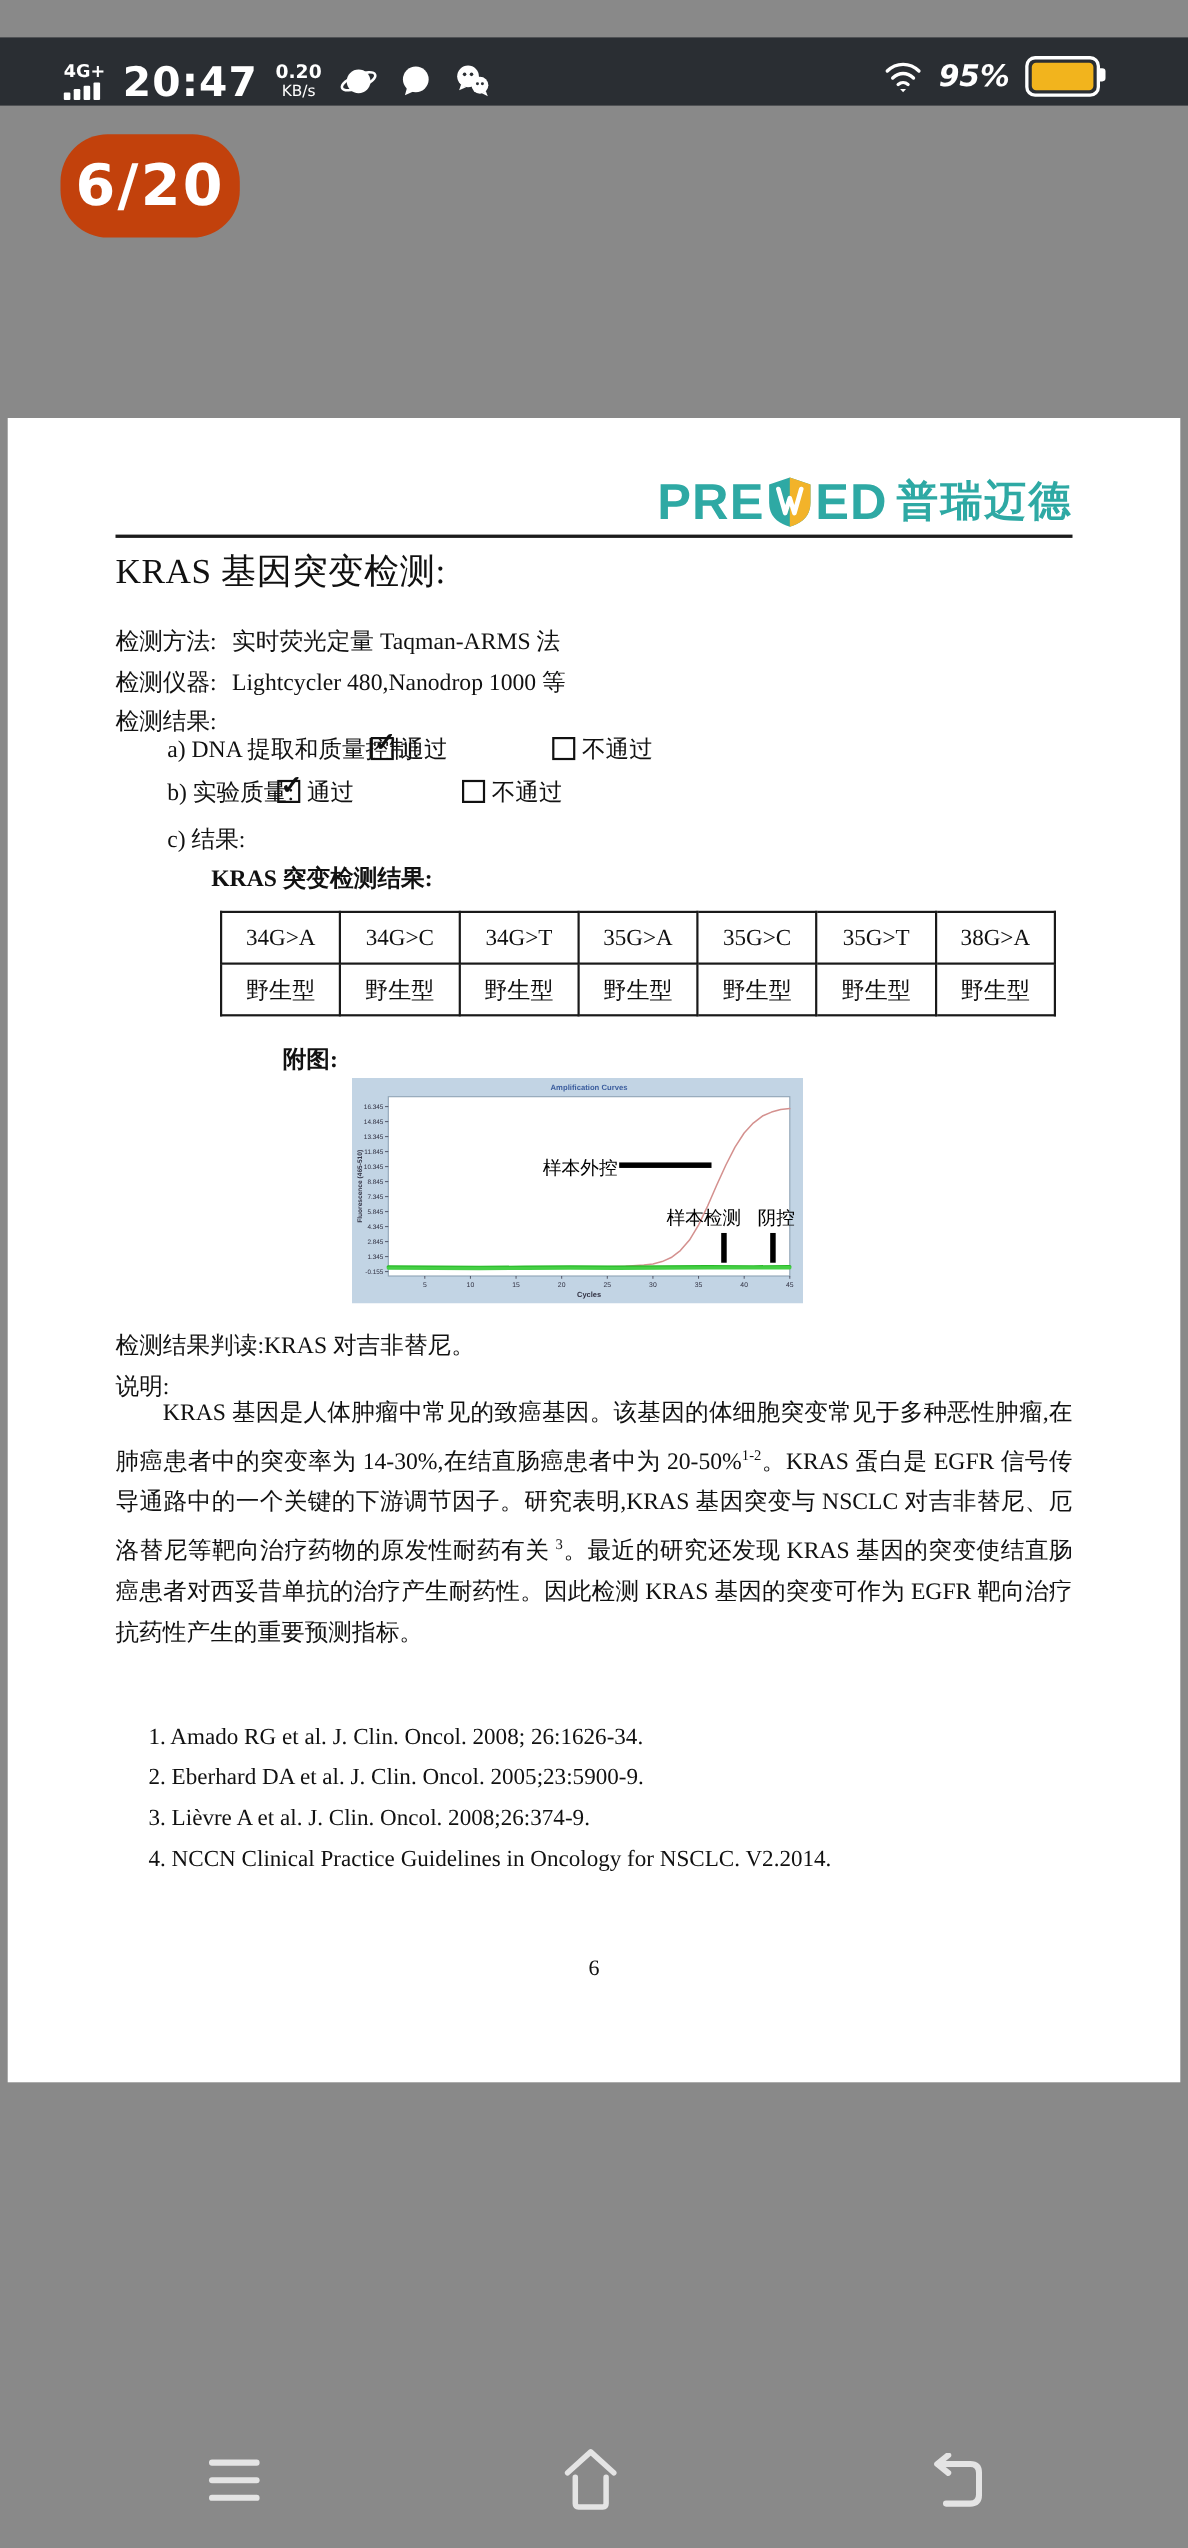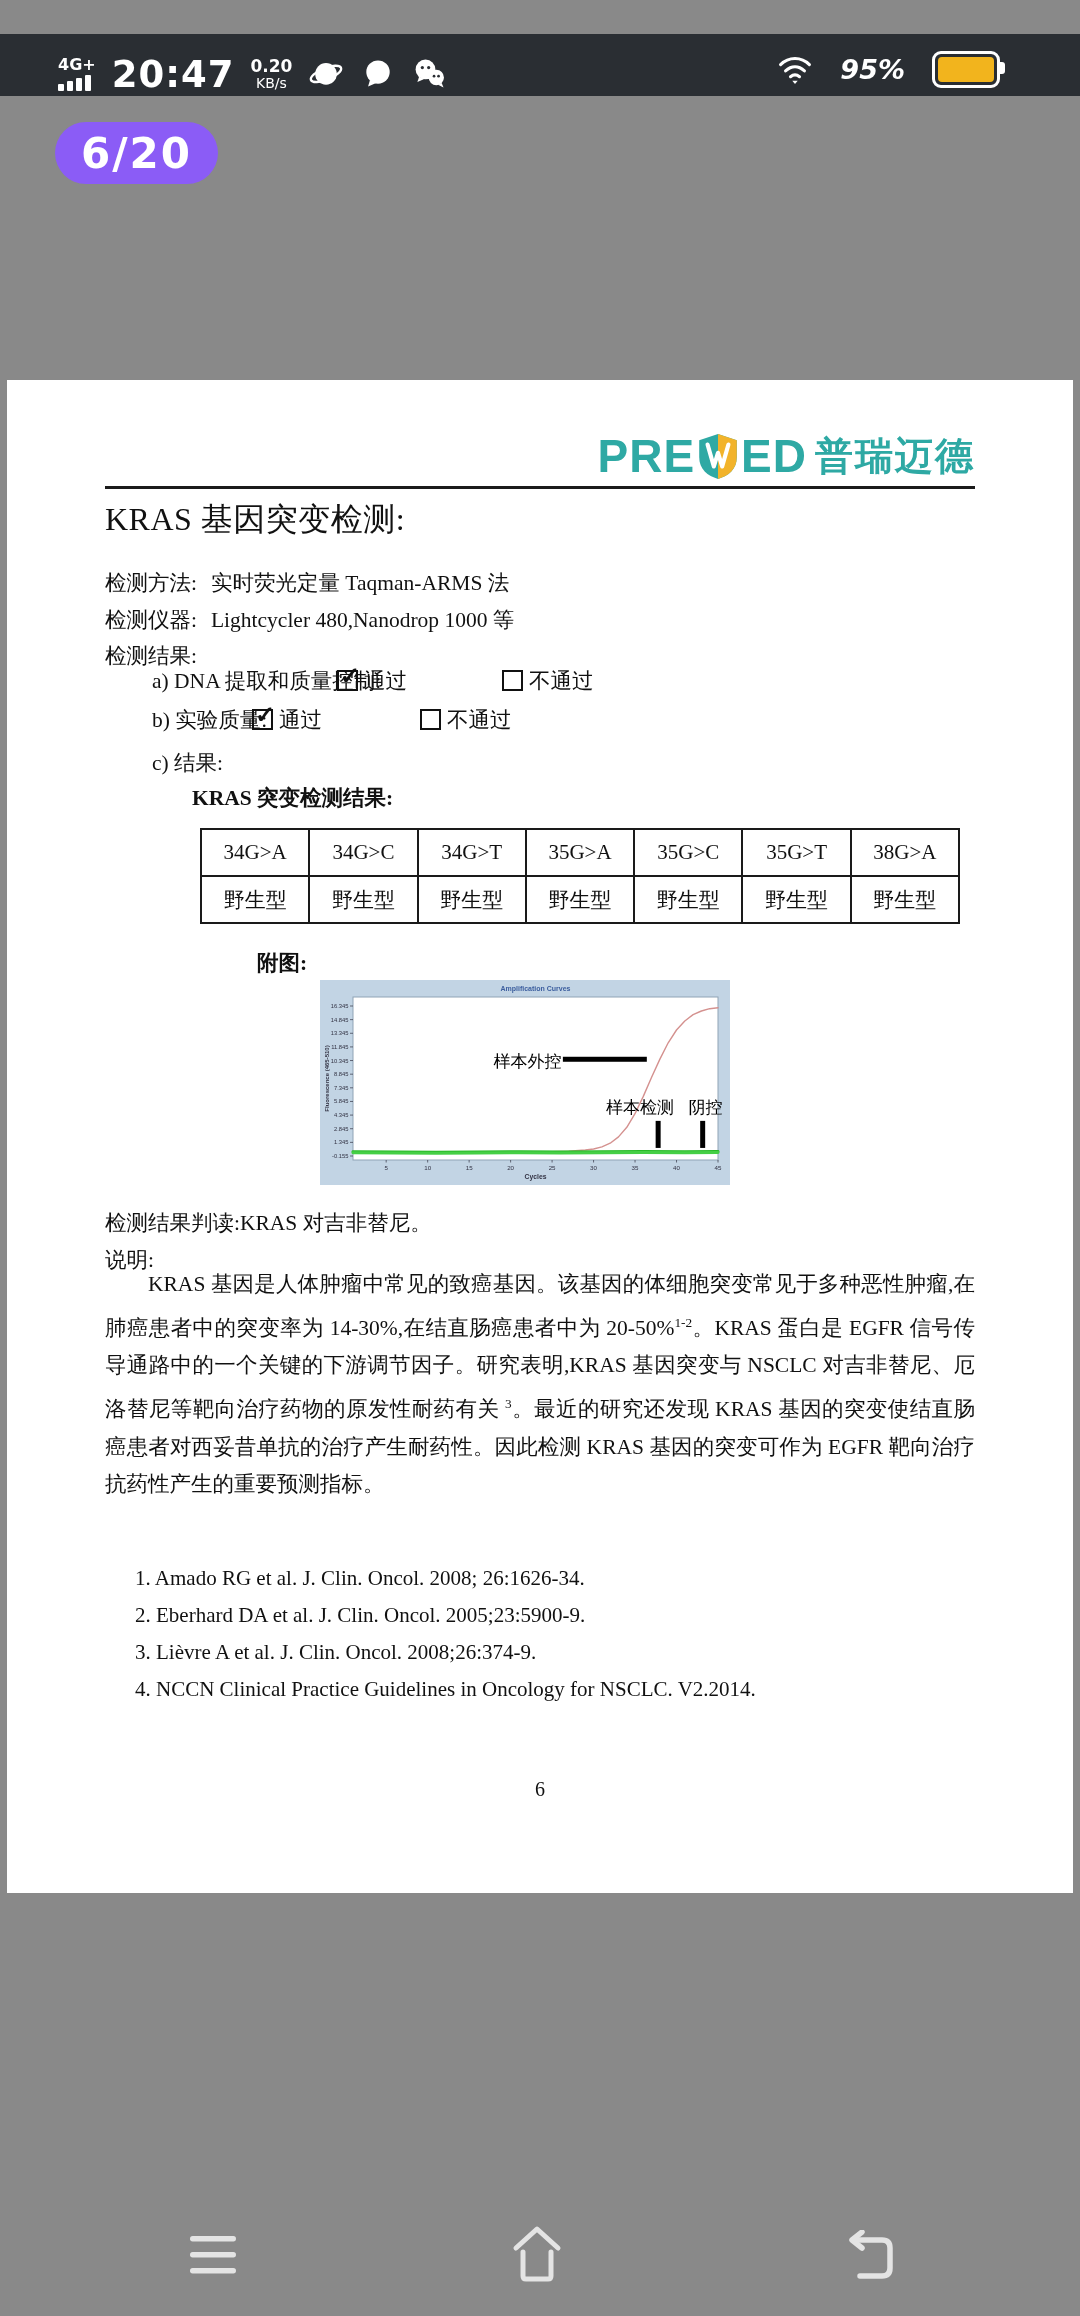--- a/index.html
+++ b/index.html
@@ -3,38 +3,38 @@
 <meta charset="utf-8">
 <style>
   html,body{margin:0;padding:0;background:#555;}
   .screen{position:relative;width:1080px;height:2316px;background:#898989;overflow:hidden;
           font-family:"Liberation Serif","DejaVu Serif",serif;}
   
   .statusbar{position:absolute;left:0;top:0;width:1080px;height:62px;background:#2a2e33;
              display:flex;align-items:flex-end;justify-content:space-between;
              color:#fff;font-family:"DejaVu Sans","Liberation Sans",sans-serif;margin-top:34px;}
   .sb-left{display:flex;align-items:flex-end;gap:16px;padding:0 0 5px 58px;}
-  .sb-right{display:flex;align-items:center;gap:27px;padding:0 80px 8px 0;}
+  .sb-right{display:flex;align-items:center;gap:14px;padding:0 80px 8px 0;}
   .sig{display:flex;flex-direction:column;align-items:flex-start;line-height:1;}
   .sig .net{font-size:16px;font-weight:bold;letter-spacing:0;}
   .bars{display:flex;align-items:flex-end;gap:3px;margin-top:2px;}
   .bars i{display:block;width:6px;background:#fff;border-radius:1px;}
   .time{font-size:37px;font-weight:bold;letter-spacing:1px;line-height:0.9;}
   .speed{display:flex;flex-direction:column;align-items:center;line-height:1.05;}
   .speed .v{font-size:17px;font-weight:bold;}
   .speed .u{font-size:14px;}
   .sb-ic{width:36px;height:36px;}
   .pct{font-size:27px;font-weight:bold;font-style:italic;}
   .battery{position:relative;width:62px;height:31px;border:3px solid #fff;border-radius:9px;}
   .battery .fill{position:absolute;left:3px;top:3px;right:3px;bottom:3px;background:#f2b41d;border-radius:4px;}
   .battery .nub{position:absolute;right:-8px;top:8px;width:5px;height:12px;background:#fff;border-radius:0 3px 3px 0;}
   
-  .badge{position:absolute;left:55px;top:122px;width:163px;height:62px;border-radius:43px;
-         background:#8b5cf6;color:#fff;display:flex;align-items:center;justify-content:center;
-         font-family:"DejaVu Sans","Liberation Sans",sans-serif;font-size:42px;font-weight:bold;letter-spacing:2px;}
+  .badge{position:absolute;left:55px;top:122px;width:163px;height:94px;border-radius:43px;
+         background:#c2410c;color:#fff;display:flex;align-items:center;justify-content:center;
+         font-family:"DejaVu Sans","Liberation Sans",sans-serif;font-size:52px;font-weight:bold;letter-spacing:2px;}
   
   .page{position:absolute;left:7px;top:380px;width:1066px;height:1513px;background:#ffffff;color:#111;}
   .abs{position:absolute;}
   .logo{left:0;top:52px;width:968px;text-align:right;display:block;}
   .logo-inner{display:inline-flex;align-items:center;gap:2px;
               font-family:"Liberation Sans","DejaVu Sans",sans-serif;font-weight:bold;color:#2ea9a4;}
   .logo-lat{font-size:46px;letter-spacing:1px;line-height:1;}
   .logo-cn{font-size:38px;letter-spacing:2px;margin-left:6px;line-height:1;}
   .rule{left:98px;top:106px;width:870px;height:3px;background:#1b1b1b;}
   .doc-title{left:98px;top:118px;font-size:32px;font-weight:500;letter-spacing:0.5px;}

